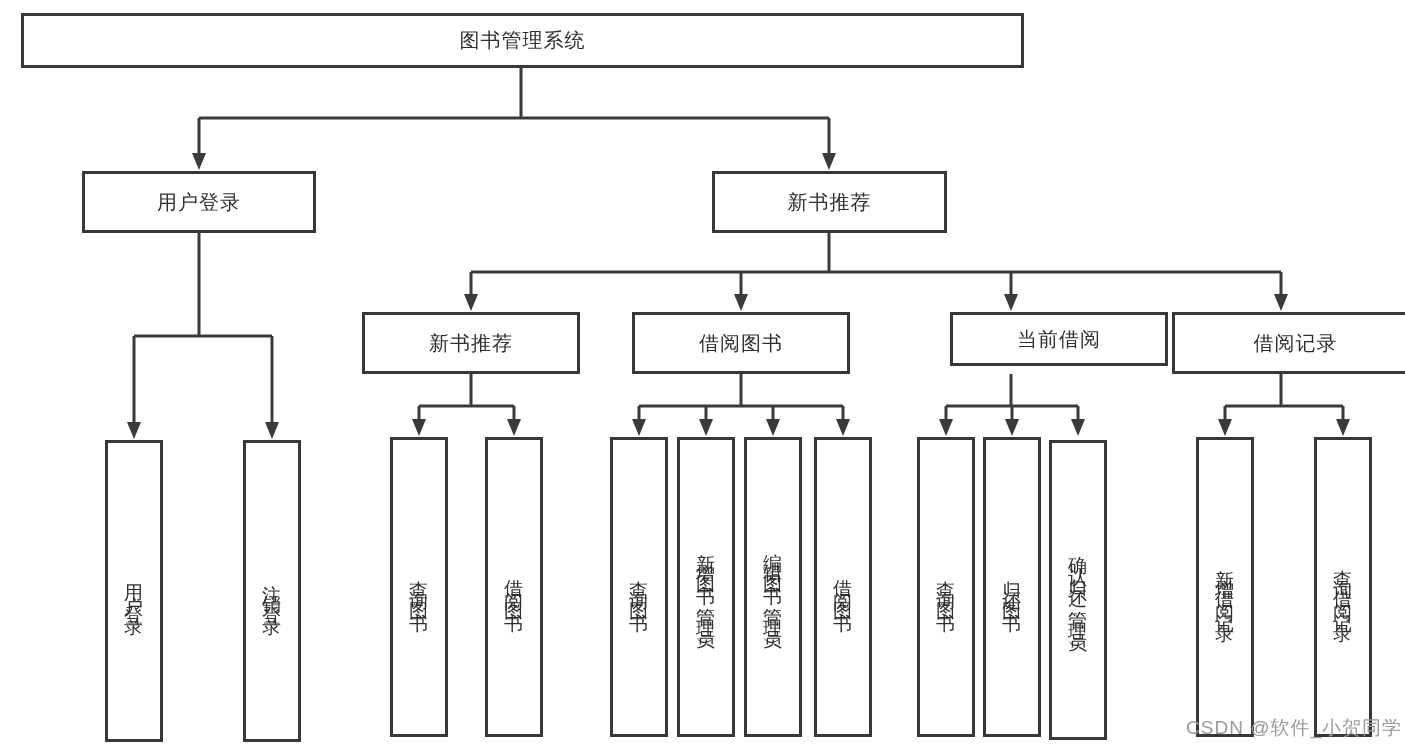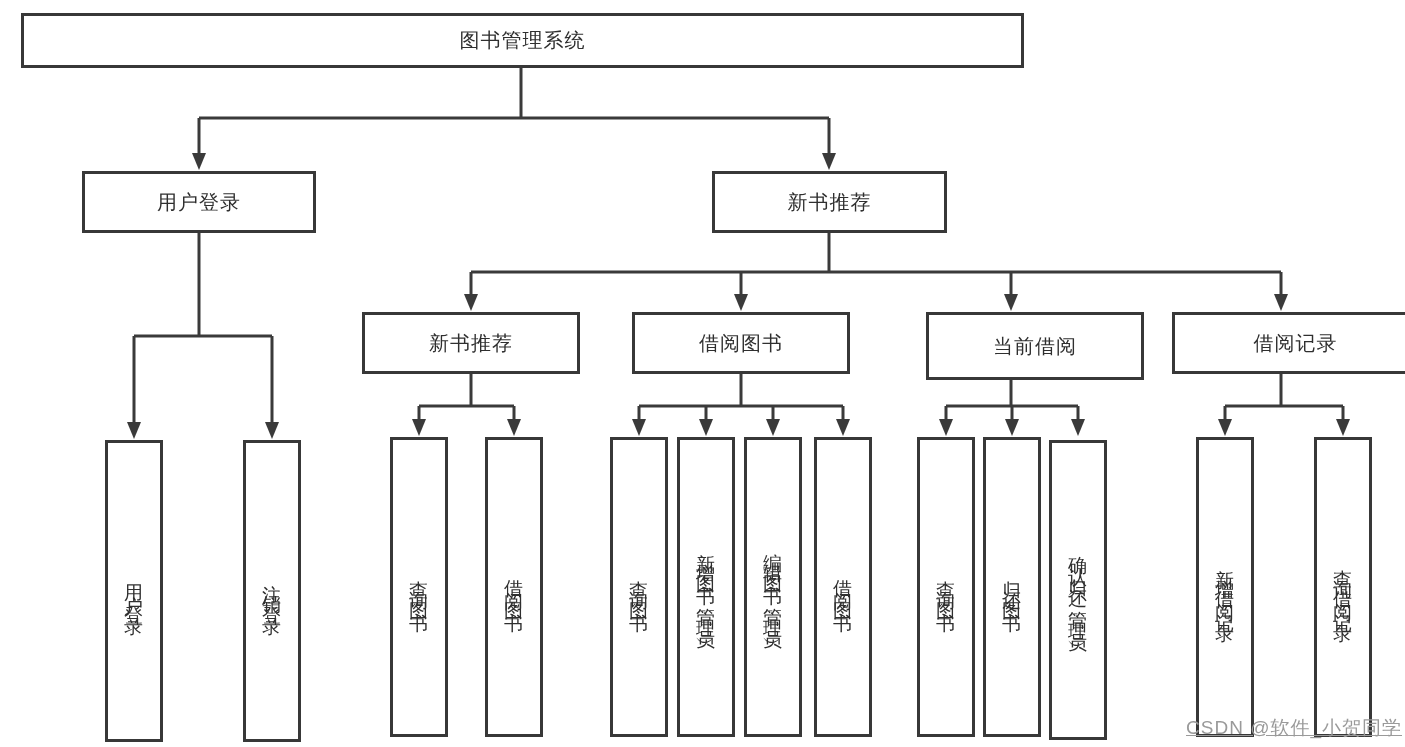--- a/index.html
+++ b/index.html
@@ -36,21 +36,20 @@
     color:#2f2f2f;
   }
   .watermark{
     position:absolute;
     top:715px;right:3px;
     font-size:19px;
     letter-spacing:1px;
     color:#9a9a9a;
     z-index:5;
     white-space:nowrap;
-    text-decoration:underline;
   }
 </style>
 </head>
 <body>
 
 <div class="stage">
 
   <svg class="connectors" width="1405" height="747" viewBox="0 0 1405 747">
     <g stroke="#3a3a3a" stroke-width="3" fill="none">
       <path d="M521 68 V118 M199 118 H829 M199 118 V155 M829 118 V155"></path>
@@ -94,21 +93,21 @@
   <div class="box hbox" style="left:712px;top:171px;width:235px;height:62px">
     <span>新书推荐</span>
   </div>
 
   <div class="box hbox" style="left:362px;top:312px;width:218px;height:62px">
     <span>新书推荐</span>
   </div>
   <div class="box hbox" style="left:632px;top:312px;width:218px;height:62px">
     <span>借阅图书</span>
   </div>
-  <div class="box hbox" style="left:926px;top:312px;width:218px;height:68px">
+  <div class="box hbox" style="left:950px;top:312px;width:218px;height:54px">
     <span>当前借阅</span>
   </div>
   <div class="box hbox" style="left:1172px;top:312px;width:247px;height:62px">
     <span>借阅记录</span>
   </div>
 
   <div class="box vbox" style="left:105px;top:440px;width:58px;height:302px">
     <span>用户登录</span>
   </div>
   <div class="box vbox" style="left:243px;top:440px;width:58px;height:302px">

